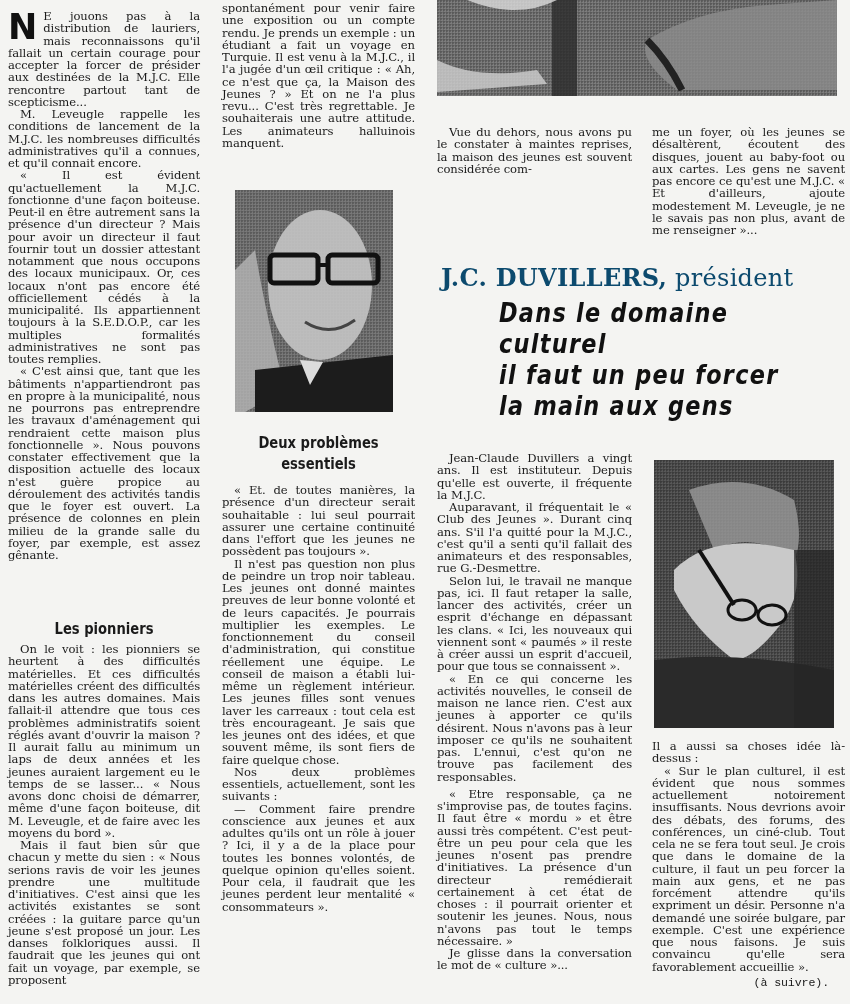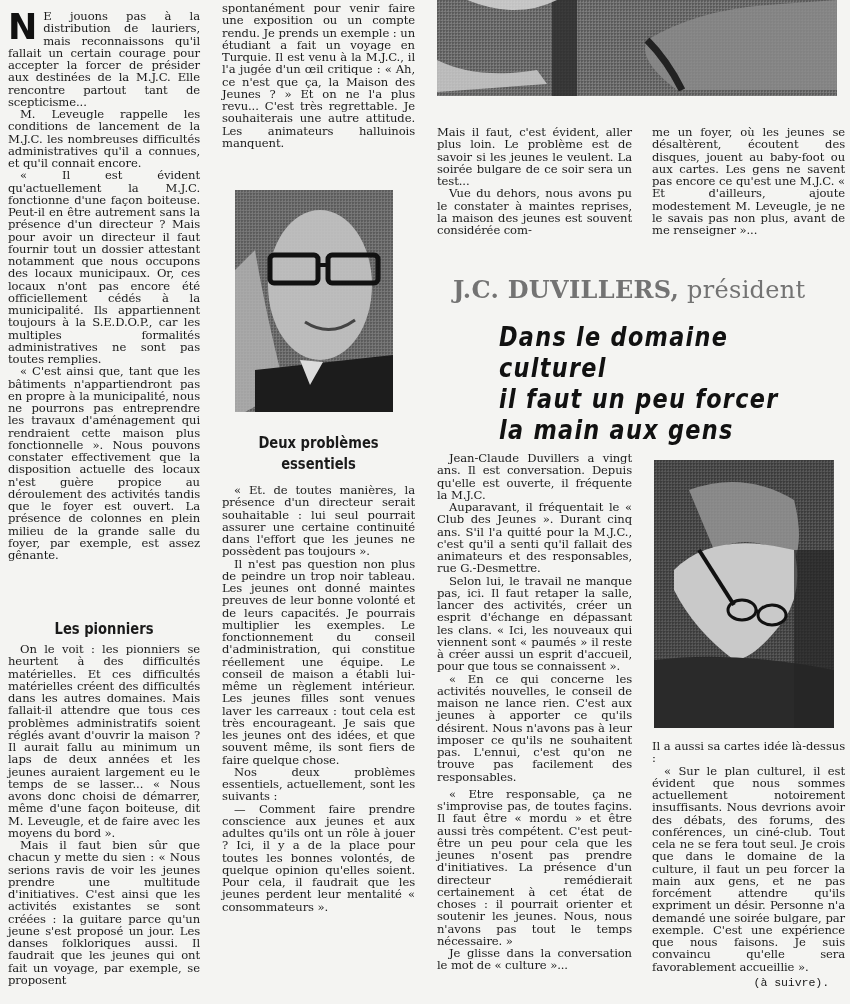--- a/index.html
+++ b/index.html
@@ -43,21 +43,21 @@
   }
   #photo-top { left: 437px; top: 0; width: 400px; height: 96px; background-color: #6e6e6e; }
   #photo-priest { left: 235px; top: 190px; width: 158px; height: 222px; background-color: #8a8a8a; }
   #photo-duvillers { left: 654px; top: 460px; width: 180px; height: 268px; background-color: #5a5a5a; }
   .shape { position: absolute; }
   #headline {
     position: absolute; left: 437px; top: 258px; width: 410px;
   }
   #headline .h1 {
     font-family: "DejaVu Serif", "Liberation Serif", serif; font-size: 24px; line-height: 32px;
-    margin: 16px; color: #737373; letter-spacing: 0.3px;
+    margin: 4px; color: #0c4a6e; letter-spacing: 0.3px;
   }
   #headline .h1 b { font-weight: bold; }
   #headline .h2 {
     font-family: "DejaVu Sans", "Liberation Sans", sans-serif; font-weight: bold; font-style: italic;
     font-size: 26px; line-height: 31px; margin: 0 0 0 62px; color: #111;
     transform: scaleX(0.86); transform-origin: left;
     letter-spacing: 1.5px;
   }
   .suivre { text-align: right; padding-right: 16px; text-indent: 0 !important; margin-top: 4px !important; font-family: Liberation Mono, monospace; }
   .spacer { height: 5px; }
@@ -111,36 +111,35 @@
 <h3 class="subhead" id="sub-deux">Deux problèmes essentiels</h3>
 
 <div class="col" id="col2-lower">
   <p>« Et. de toutes manières, la présence d'un directeur serait souhaitable : lui seul pourrait assurer une certaine continuité dans l'effort que les jeunes ne possèdent pas toujours ».</p>
   <p>Il n'est pas question non plus de peindre un trop noir tableau. Les jeunes ont donné maintes preuves de leur bonne volonté et de leurs capacités. Je pourrais multiplier les exemples. Le fonctionnement du conseil d'administration, qui constitue réellement une équipe. Le conseil de maison a établi lui-même un règlement intérieur. Les jeunes filles sont venues laver les carreaux : tout cela est très encourageant. Je sais que les jeunes ont des idées, et que souvent même, ils sont fiers de faire quelque chose.</p>
   <p>Nos deux problèmes essentiels, actuellement, sont les suivants :</p>
   <p>— Comment faire prendre conscience aux jeunes et aux adultes qu'ils ont un rôle à jouer ? Ici, il y a de la place pour toutes les bonnes volontés, de quelque opinion qu'elles soient. Pour cela, il faudrait que les jeunes perdent leur mentalité « consommateurs ».</p>
 </div>
 
 <div class="col" id="col3a">
-  <p class="noindent">Mais il faut, c'est évident, aller plus loin. Le problème est de savoir si les jeunes le veulent. La soirée bulgare de ce soir sera un test...</p>
   <p>Vue du dehors, nous avons pu le constater à maintes reprises, la maison des jeunes est souvent considérée com-</p>
 </div>
 <div class="col" id="col3b">
   <p class="noindent">me un foyer, où les jeunes se désaltèrent, écoutent des disques, jouent au baby-foot ou aux cartes. Les gens ne savent pas encore ce qu'est une M.J.C. « Et d'ailleurs, ajoute modestement M. Leveugle, je ne le savais pas non plus, avant de me renseigner »...</p>
 </div>
 
 <div id="headline">
   <p class="h1"><b>J.C. DUVILLERS,</b><span> président</span></p>
   <p class="h2">Dans le domaine culturel</p>
   <p class="h2">il faut un peu forcer</p>
   <p class="h2">la main aux gens</p>
 </div>
 
 <div class="col" id="col3c">
-  <p>Jean-Claude Duvillers a vingt ans. Il est conversation. Depuis qu'elle est ouverte, il fréquente la M.J.C.</p>
+  <p>Jean-Claude Duvillers a vingt ans. Il est instituteur. Depuis qu'elle est ouverte, il fréquente la M.J.C.</p>
   <p>Auparavant, il fréquentait le « Club des Jeunes ». Durant cinq ans. S'il l'a quitté pour la M.J.C., c'est qu'il a senti qu'il fallait des animateurs et des responsables, rue G.-Desmettre.</p>
   <p>Selon lui, le travail ne manque pas, ici. Il faut retaper la salle, lancer des activités, créer un esprit d'échange en dépassant les clans. « Ici, les nouveaux qui viennent sont « paumés » il reste à créer aussi un esprit d'accueil, pour que tous se connaissent ».</p>
   <p>« En ce qui concerne les activités nouvelles, le conseil de maison ne lance rien. C'est aux jeunes à apporter ce qu'ils désirent. Nous n'avons pas à leur imposer ce qu'ils ne souhaitent pas. L'ennui, c'est qu'on ne trouve pas facilement des responsables.</p>
   <div class="spacer"></div>
   <p>« Etre responsable, ça ne s'improvise pas, de toutes façins. Il faut être « mordu » et être aussi très compétent. C'est peut-être un peu pour cela que les jeunes n'osent pas prendre d'initiatives. La présence d'un directeur remédierait certainement à cet état de choses : il pourrait orienter et soutenir les jeunes. Nous, nous n'avons pas tout le temps nécessaire. »</p>
   <p>Je glisse dans la conversation le mot de « culture »...</p>
 </div>
 
 <div class="photo" id="photo-duvillers">
   <svg class="shape" width="180" height="268" viewBox="0 0 180 268">
@@ -150,16 +149,16 @@
     <path d="M45 90 L80 145" stroke="#111" stroke-width="4"></path>
     <ellipse cx="88" cy="150" rx="14" ry="10" fill="none" stroke="#111" stroke-width="3"></ellipse>
     <ellipse cx="118" cy="155" rx="14" ry="10" fill="none" stroke="#111" stroke-width="3"></ellipse>
     <line x1="102" y1="150" x2="104" y2="152" stroke="#111" stroke-width="3"></line>
     <path d="M0 200 Q80 190 180 210 L180 268 L0 268 Z" fill="#2a2a2a"></path>
     <rect x="140" y="90" width="40" height="178" fill="#252525" opacity="0.7"></rect>
   </svg>
 </div>
 
 <div class="col" id="col4">
-  <p class="noindent">Il a aussi sa cartes idée là-dessus :</p>
+  <p class="noindent">Il a aussi sa choses idée là-dessus :</p>
   <p>« Sur le plan culturel, il est évident que nous sommes actuellement notoirement insuffisants. Nous devrions avoir des débats, des forums, des conférences, un ciné-club. Tout cela ne se fera tout seul. Je crois que dans le domaine de la culture, il faut un peu forcer la main aux gens, et ne pas forcément attendre qu'ils expriment un désir. Personne n'a demandé une soirée bulgare, par exemple. C'est une expérience que nous faisons. Je suis convaincu qu'elle sera favorablement accueillie ».</p>
   <p class="suivre">(à suivre).</p>
 </div>
 
 </body></html>

